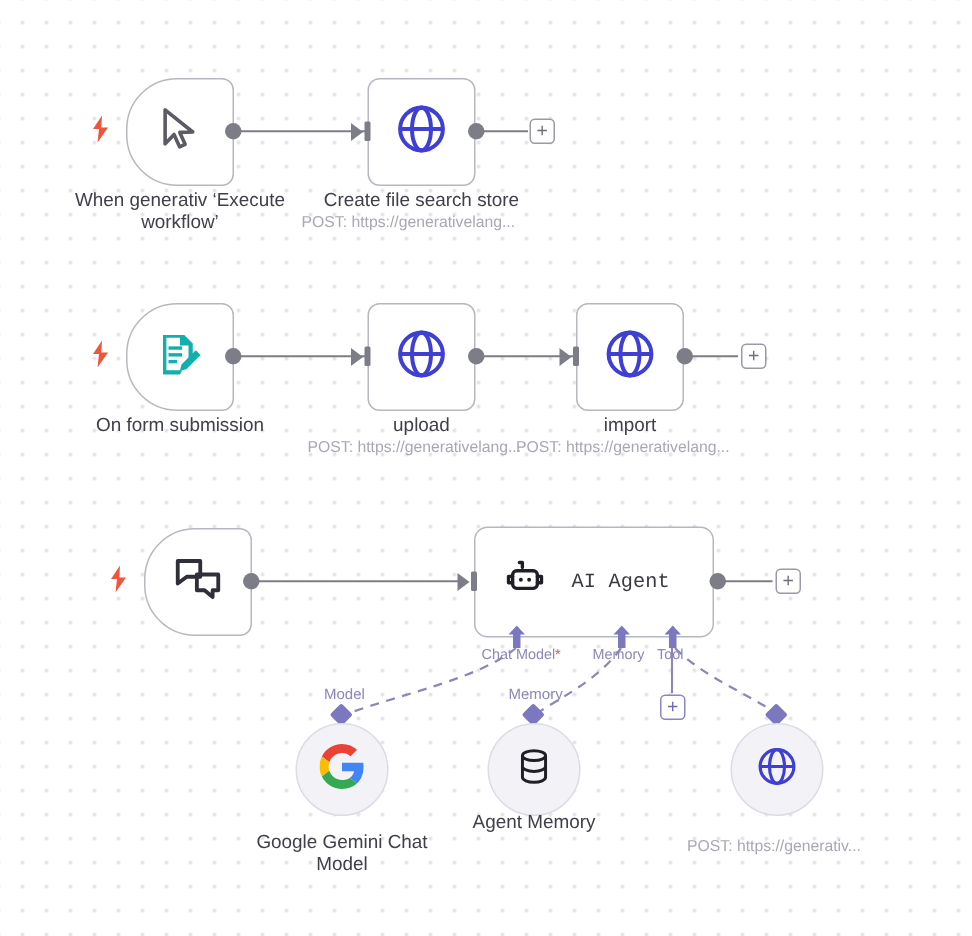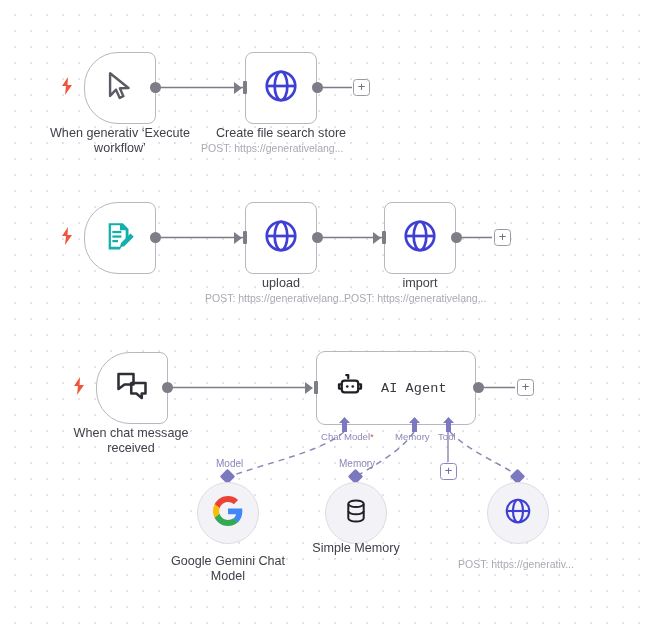--- a/index.html
+++ b/index.html
@@ -262,20 +262,21 @@
           <path d="M4 3 h10 l4 4 v5.5 l-2 2 V8 h-4 V4.4 H5.6 V19.6 H13 l-1 2 H4 Z" fill="#12b0ac"></path>
           <rect x="6.6" y="8.4" width="6.4" height="1.6" fill="#12b0ac"></rect>
           <rect x="6.6" y="11.6" width="6.4" height="1.6" fill="#12b0ac"></rect>
           <rect x="6.6" y="14.8" width="4" height="1.6" fill="#12b0ac"></rect>
           <path d="M19.4 10.2 l2.3 2.3 -6.7 6.7 -3.1 .8 .8 -3.1 Z" fill="#12b0ac"></path>
         </svg>
       </span>
     </div>
   </div>
   <div class="out-dot" style="left:150px; top:232px;"></div>
+  <div class="node-label" style="left:45px; top:276px; width:150px;">On form submission</div>
 
   <div class="node" style="left:245px; top:202px;">
     <div class="node-box square">
       <span class="icon">
         <svg width="38" height="38" viewBox="0 0 24 24" fill="none" stroke="#3f3fd4" stroke-width="1.7">
           <circle cx="12" cy="12" r="9"></circle>
           <ellipse cx="12" cy="12" rx="4" ry="9"></ellipse>
           <line x1="3" y1="12" x2="21" y2="12"></line>
         </svg>
       </span>
@@ -315,22 +316,20 @@
     <div class="node-box trigger square">
       <span class="icon">
         <svg width="36" height="36" viewBox="0 0 24 24" fill="none" stroke="#2f2f38" stroke-width="1.7" stroke-linejoin="round">
           <path d="M3 4 h10 v7 h-6 l-4 3 Z"></path>
           <path d="M11.5 10 h9.5 v7 h-2.5 l0 3 -3.6 -3 H11.5 Z"></path>
         </svg>
       </span>
     </div>
   </div>
   <div class="out-dot" style="left:162px; top:382px;"></div>
-  <div class="node-label" style="left:56px; top:426px; width:150px;">When chat message
-received</div>
 
   <div class="node" style="left:316px; top:351px;font-family:Liberation Mono, monospace;">
     <div class="node-box agent">
       <span class="icon">
         <svg width="30" height="30" viewBox="0 0 24 24" fill="none" stroke="#1f1f26" stroke-width="1.8" stroke-linejoin="round" stroke-linecap="round">
           <path d="M9 3.2 h1.6 v2.6"></path>
           <rect x="5.4" y="7.6" width="13.2" height="9.4" rx="2.2"></rect>
           <path d="M5.4 10.6 H3.2 v3.4 h2.2"></path>
           <path d="M18.6 10.6 h2.2 v3.4 h-2.2"></path>
           <circle cx="9.8" cy="12.4" r="1.05" fill="#1f1f26" stroke="none"></circle>
@@ -393,21 +392,21 @@
     <div class="node-circle">
       <span class="icon">
         <svg width="28" height="28" viewBox="0 0 24 24" fill="none" stroke="#1f1f26" stroke-width="1.7">
           <ellipse cx="12" cy="5.8" rx="6.6" ry="2.8"></ellipse>
           <path d="M5.4 5.8 V18.2 c0 1.55 2.95 2.8 6.6 2.8 s6.6 -1.25 6.6 -2.8 V5.8"></path>
           <path d="M5.4 12 c0 1.55 2.95 2.8 6.6 2.8 s6.6 -1.25 6.6 -2.8"></path>
         </svg>
       </span>
     </div>
   </div>
-  <div class="node-label" style="left:296px; top:541px; width:120px;">Simple Memory</div>
+  <div class="node-label" style="left:296px; top:541px; width:120px;">Agent Memory</div>
 
   <div class="diamond" style="left:512px; top:471px;"></div>
   <div class="node" style="left:487px; top:482px;">
     <div class="node-circle">
       <span class="icon">
         <svg width="30" height="30" viewBox="0 0 24 24" fill="none" stroke="#3f3fd4" stroke-width="1.7">
           <circle cx="12" cy="12" r="9"></circle>
           <ellipse cx="12" cy="12" rx="4" ry="9"></ellipse>
           <line x1="3" y1="12" x2="21" y2="12"></line>
         </svg>

